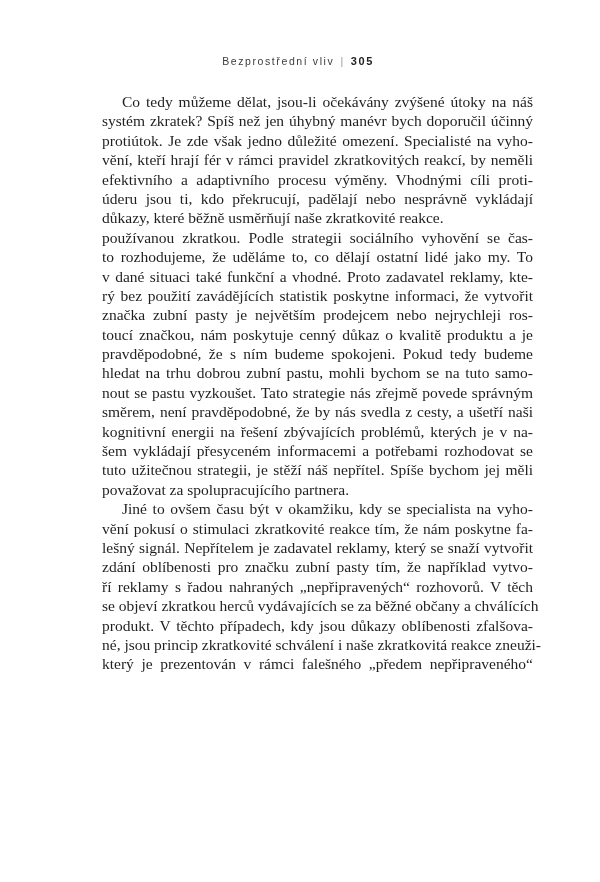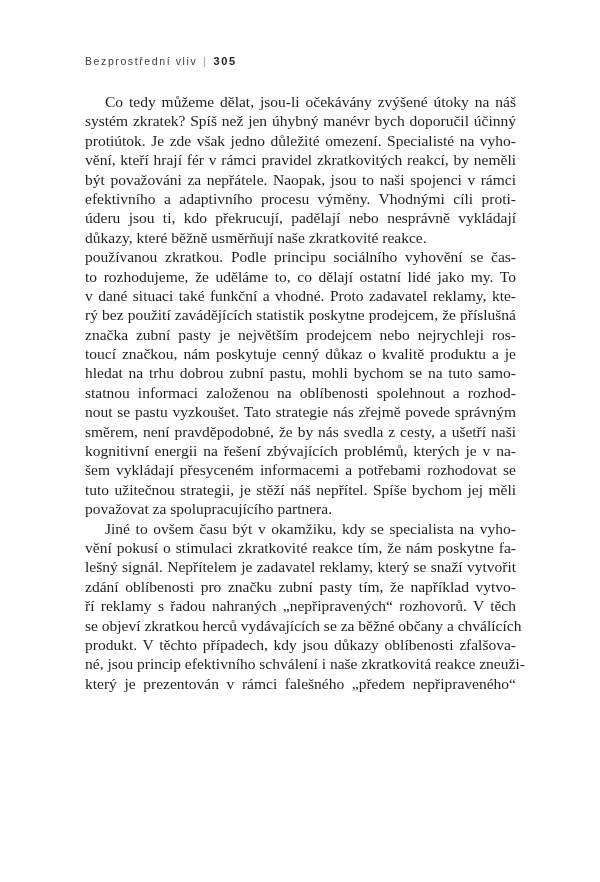--- a/index.html
+++ b/index.html
@@ -12,21 +12,21 @@
     width: 600px;
     height: 882px;
     background: #ffffff;
     overflow: hidden;
   }
   .running-header {
     position: absolute;
     top: 55px;
     left: 85px;
     width: 426px;
-    text-align: left;
+    text-align: center;
     font-family: "Liberation Sans", sans-serif;
     font-size: 10.5px;
     letter-spacing: 1.6px;
     color: #3c3c3c;
     white-space: nowrap;
   }
   .running-header .section-title {
     font-weight: 500;
     color: #3c3c3c;
   }
@@ -35,21 +35,21 @@
     margin: 0 6px;
     font-weight: 300;
   }
   .running-header .page-number {
     font-weight: 700;
     color: #222222;
     font-size: 11px;
   }
   .text-block {
     position: absolute;
-    left: 85px;
+    left: 102px;
     top: 92px;
     width: 431px;
     font-family: "Liberation Serif", serif;
     font-size: 15.5px;
     color: #1f1f1f;
   }
   .paragraph {
     margin: 0;
     padding: 0;
   }
@@ -77,49 +77,48 @@
     <span class="section-title">Bezprostřední vliv</span><span class="separator">|</span><span class="page-number">305</span>
   </div>
 
   <div class="text-block">
 
     <div class="paragraph">
       <div class="line first">Co tedy můžeme dělat, jsou-li očekávány zvýšené útoky na náš</div>
       <div class="line">systém zkratek? Spíš než jen úhybný manévr bych doporučil účinný</div>
       <div class="line">protiútok. Je zde však jedno důležité omezení. Specialisté na vyho-</div>
       <div class="line">vění, kteří hrají fér v rámci pravidel zkratkovitých reakcí, by neměli</div>
-      <div class="line">být považováni za nepřátele. Naopak, jsou to naši spojenci v rámci</div>
       <div class="line">efektivního a adaptivního procesu výměny. Vhodnými cíli proti-</div>
       <div class="line">úderu jsou ti, kdo překrucují, padělají nebo nesprávně vykládají</div>
       <div class="line last">důkazy, které běžně usměrňují naše zkratkovité reakce.</div>
     </div>
 
     <div class="paragraph">
-      <div class="line">používanou zkratkou. Podle principu sociálního vyhovění se čas-</div>
+      <div class="line">používanou zkratkou. Podle strategii sociálního vyhovění se čas-</div>
       <div class="line">to rozhodujeme, že uděláme to, co dělají ostatní lidé jako my. To</div>
       <div class="line">v dané situaci také funkční a vhodné. Proto zadavatel reklamy, kte-</div>
-      <div class="line">rý bez použití zavádějících statistik poskytne prodejcem, že příslušná</div>
+      <div class="line">rý bez použití zavádějících statistik poskytne informaci, že vytvořit</div>
       <div class="line">značka zubní pasty je největším prodejcem nebo nejrychleji ros-</div>
       <div class="line">toucí značkou, nám poskytuje cenný důkaz o kvalitě produktu a je</div>
+      <div class="line">pravděpodobné, že s ním budeme spokojeni. Pokud tedy budeme</div>
       <div class="line">hledat na trhu dobrou zubní pastu, mohli bychom se na tuto samo-</div>
-      <div class="line">statnou informaci založenou na oblíbenosti spolehnout a rozhod-</div>
       <div class="line">nout se pastu vyzkoušet. Tato strategie nás zřejmě povede správným</div>
       <div class="line">směrem, není pravděpodobné, že by nás svedla z cesty, a ušetří naši</div>
       <div class="line">kognitivní energii na řešení zbývajících problémů, kterých je v na-</div>
       <div class="line">šem vykládají přesyceném informacemi a potřebami rozhodovat se</div>
       <div class="line">tuto užitečnou strategii, je stěží náš nepřítel. Spíše bychom jej měli</div>
       <div class="line last">považovat za spolupracujícího partnera.</div>
     </div>
 
     <div class="paragraph">
       <div class="line first">Jiné to ovšem času být v okamžiku, kdy se specialista na vyho-</div>
       <div class="line">vění pokusí o stimulaci zkratkovité reakce tím, že nám poskytne fa-</div>
       <div class="line">lešný signál. Nepřítelem je zadavatel reklamy, který se snaží vytvořit</div>
       <div class="line">zdání oblíbenosti pro značku zubní pasty tím, že například vytvo-</div>
       <div class="line">ří reklamy s řadou nahraných „nepřipravených“ rozhovorů. V těch</div>
       <div class="line">se objeví zkratkou herců vydávajících se za běžné občany a chválících</div>
       <div class="line">produkt. V těchto případech, kdy jsou důkazy oblíbenosti zfalšova-</div>
-      <div class="line">né, jsou princip efektivního schválení i naše zkratkovitá reakce zneuži-</div>
+      <div class="line">né, jsou princip zkratkovité schválení i naše zkratkovitá reakce zneuži-</div>
       <div class="line">který je prezentován v rámci falešného „předem nepřipraveného“</div>
     </div>
 
   </div>
 </div>
 
 </body></html>

